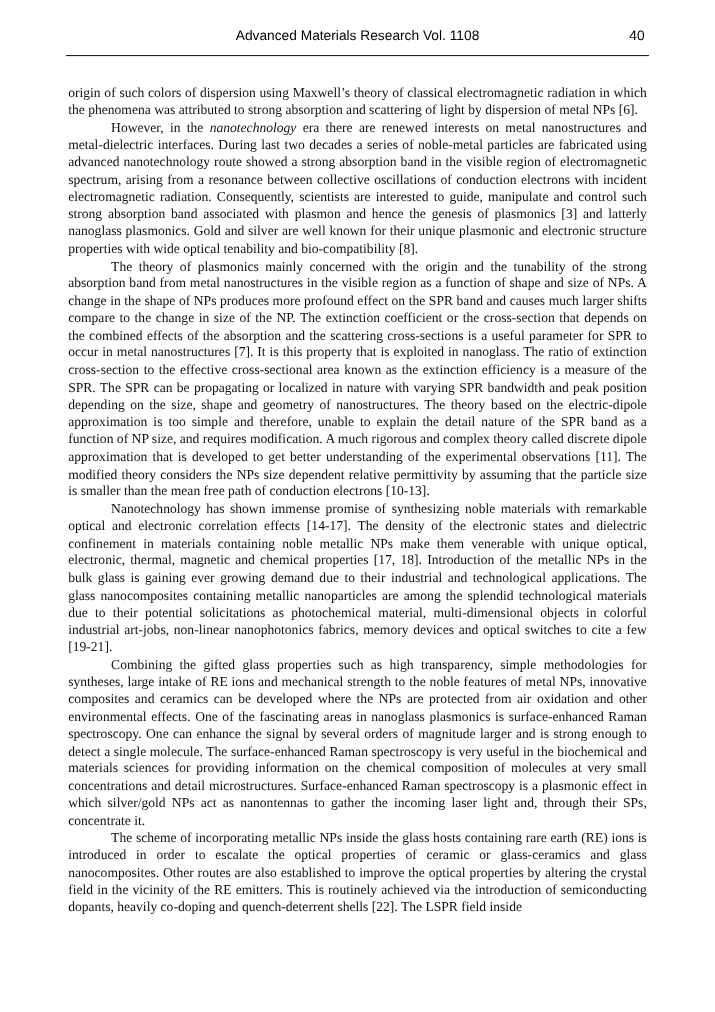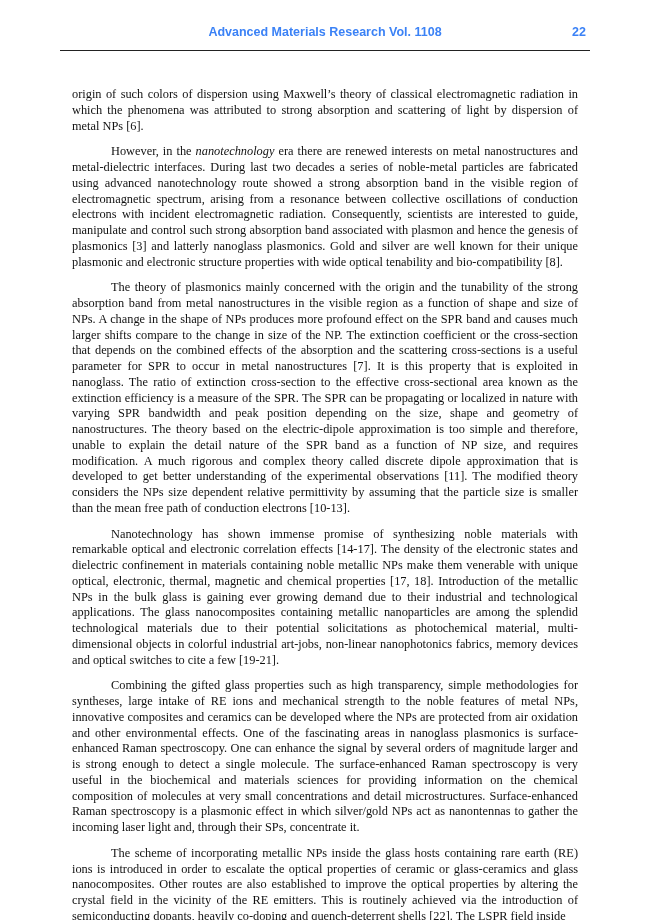--- a/index.html
+++ b/index.html
@@ -1,38 +1,38 @@
 <!DOCTYPE html>
 <html><head>
 <meta charset="utf-8">
 <style>
   html, body { margin: 0; padding: 0; background: #ffffff; }
   body { width: 650px; height: 920px; position: relative; overflow: hidden; }
   .header {
     position: absolute; left: 62px; top: 22px; width: 526px; height: 22px;
-    font-family: "Liberation Sans", sans-serif; font-weight: bold; font-size: 12.5px; color: #3b82f6;
+    font-family: "Liberation Sans", sans-serif; font-weight: normal; font-size: 12.5px; color: #000000;
   }
   .header .journal { position: absolute; left: 0; right: 0; text-align: center; top: 3px; }
   .header .pageno { position: absolute; right: 2px; top: 3px; }
   .rule { position: absolute; left: 60px; top: 50px; width: 530px; height: 1px; background: #222; }
   .body {
     position: absolute; left: 62px; top: 77px; width: 526px;
     font-family: "Liberation Serif", serif; font-size: 12.35px; line-height: 15.75px; color: #111;
     text-align: justify;
   }
-  .body p { margin: 10px; }
+  .body p { margin: 0; }
   .body p.indent { text-indent: 39px; }
   .body em { }
 </style>
 </head>
 <body>
 
 <div class="header">
   <span class="journal">Advanced Materials Research Vol. 1108</span>
-  <span class="pageno">22</span>
+  <span class="pageno">40</span>
 </div>
 <div class="rule"></div>
 
 <div class="body">
   <p>origin of such colors of dispersion using Maxwell’s theory of classical electromagnetic radiation in which the phenomena was attributed to strong absorption and scattering of light by dispersion of metal NPs [6].</p>
   <p class="indent"><span>However, in the </span><em>nanotechnology</em><span> era there are renewed interests on metal nanostructures and metal-dielectric interfaces. During last two decades a series of noble-metal particles are fabricated using advanced nanotechnology route showed a strong absorption band in the visible region of electromagnetic spectrum, arising from a resonance between collective oscillations of conduction electrons with incident electromagnetic radiation. Consequently, scientists are interested to guide, manipulate and control such strong absorption band associated with plasmon and hence the genesis of plasmonics [3] and latterly nanoglass plasmonics. Gold and silver are well known for their unique plasmonic and electronic structure properties with wide optical tenability and bio-compatibility [8].</span></p>
   <p class="indent">The theory of plasmonics mainly concerned with the origin and the tunability of the strong absorption band from metal nanostructures in the visible region as a function of shape and size of NPs. A change in the shape of NPs produces more profound effect on the SPR band and causes much larger shifts compare to the change in size of the NP.  The extinction coefficient or the cross-section that depends on the combined effects of the absorption and the scattering cross-sections is a useful parameter for SPR to occur in metal nanostructures [7]. It is this property that is exploited in nanoglass. The ratio of extinction cross-section to the effective cross-sectional area known as the extinction efficiency is a measure of the SPR. The SPR can be propagating or localized in nature with varying SPR bandwidth and peak position depending on the size, shape and geometry of nanostructures. The theory based on the electric-dipole approximation is too simple and therefore, unable to explain the detail nature of the SPR band as a function of NP size, and requires modification. A much rigorous and complex theory called discrete dipole approximation that is developed to get better understanding of the experimental observations [11]. The modified theory considers the NPs size dependent relative permittivity by assuming that the particle size is smaller than the mean free path of conduction electrons [10-13].</p>
   <p class="indent">Nanotechnology has shown immense promise of synthesizing noble materials with remarkable optical and electronic correlation effects [14-17]. The density of the electronic states and dielectric confinement in materials containing noble metallic NPs make them venerable with unique optical, electronic, thermal, magnetic and chemical properties [17, 18]. Introduction of the metallic NPs in the bulk glass is gaining ever growing demand due to their industrial and technological applications. The glass nanocomposites containing metallic nanoparticles are among the splendid technological materials due to their potential solicitations as photochemical material, multi-dimensional objects in colorful industrial art-jobs, non-linear nanophotonics fabrics, memory devices and optical switches to cite a few [19-21].</p>
   <p class="indent">Combining the gifted glass properties such as high transparency, simple methodologies for syntheses, large intake of RE ions and mechanical strength to the noble features of metal NPs, innovative composites and ceramics can be developed where the NPs are protected from air oxidation and other environmental effects. One of the fascinating areas in nanoglass plasmonics is surface-enhanced Raman spectroscopy. One can enhance the signal by several orders of magnitude larger and is strong enough to detect a single molecule. The surface-enhanced Raman spectroscopy is very useful in the biochemical and materials sciences for providing information on the chemical composition of molecules at very small concentrations and detail microstructures. Surface-enhanced Raman spectroscopy is a plasmonic effect in which silver/gold NPs act as nanontennas to gather the incoming laser light and, through their SPs, concentrate it.</p>
   <p class="indent">The scheme of incorporating metallic NPs inside the glass hosts containing rare earth (RE) ions is introduced in order to escalate the optical properties of ceramic or glass-ceramics and glass nanocomposites.  Other routes are also established to improve the optical properties by altering the crystal field in the vicinity of the RE emitters.  This is routinely achieved via the introduction of semiconducting dopants, heavily co-doping and quench-deterrent shells [22]. The LSPR field inside</p>

